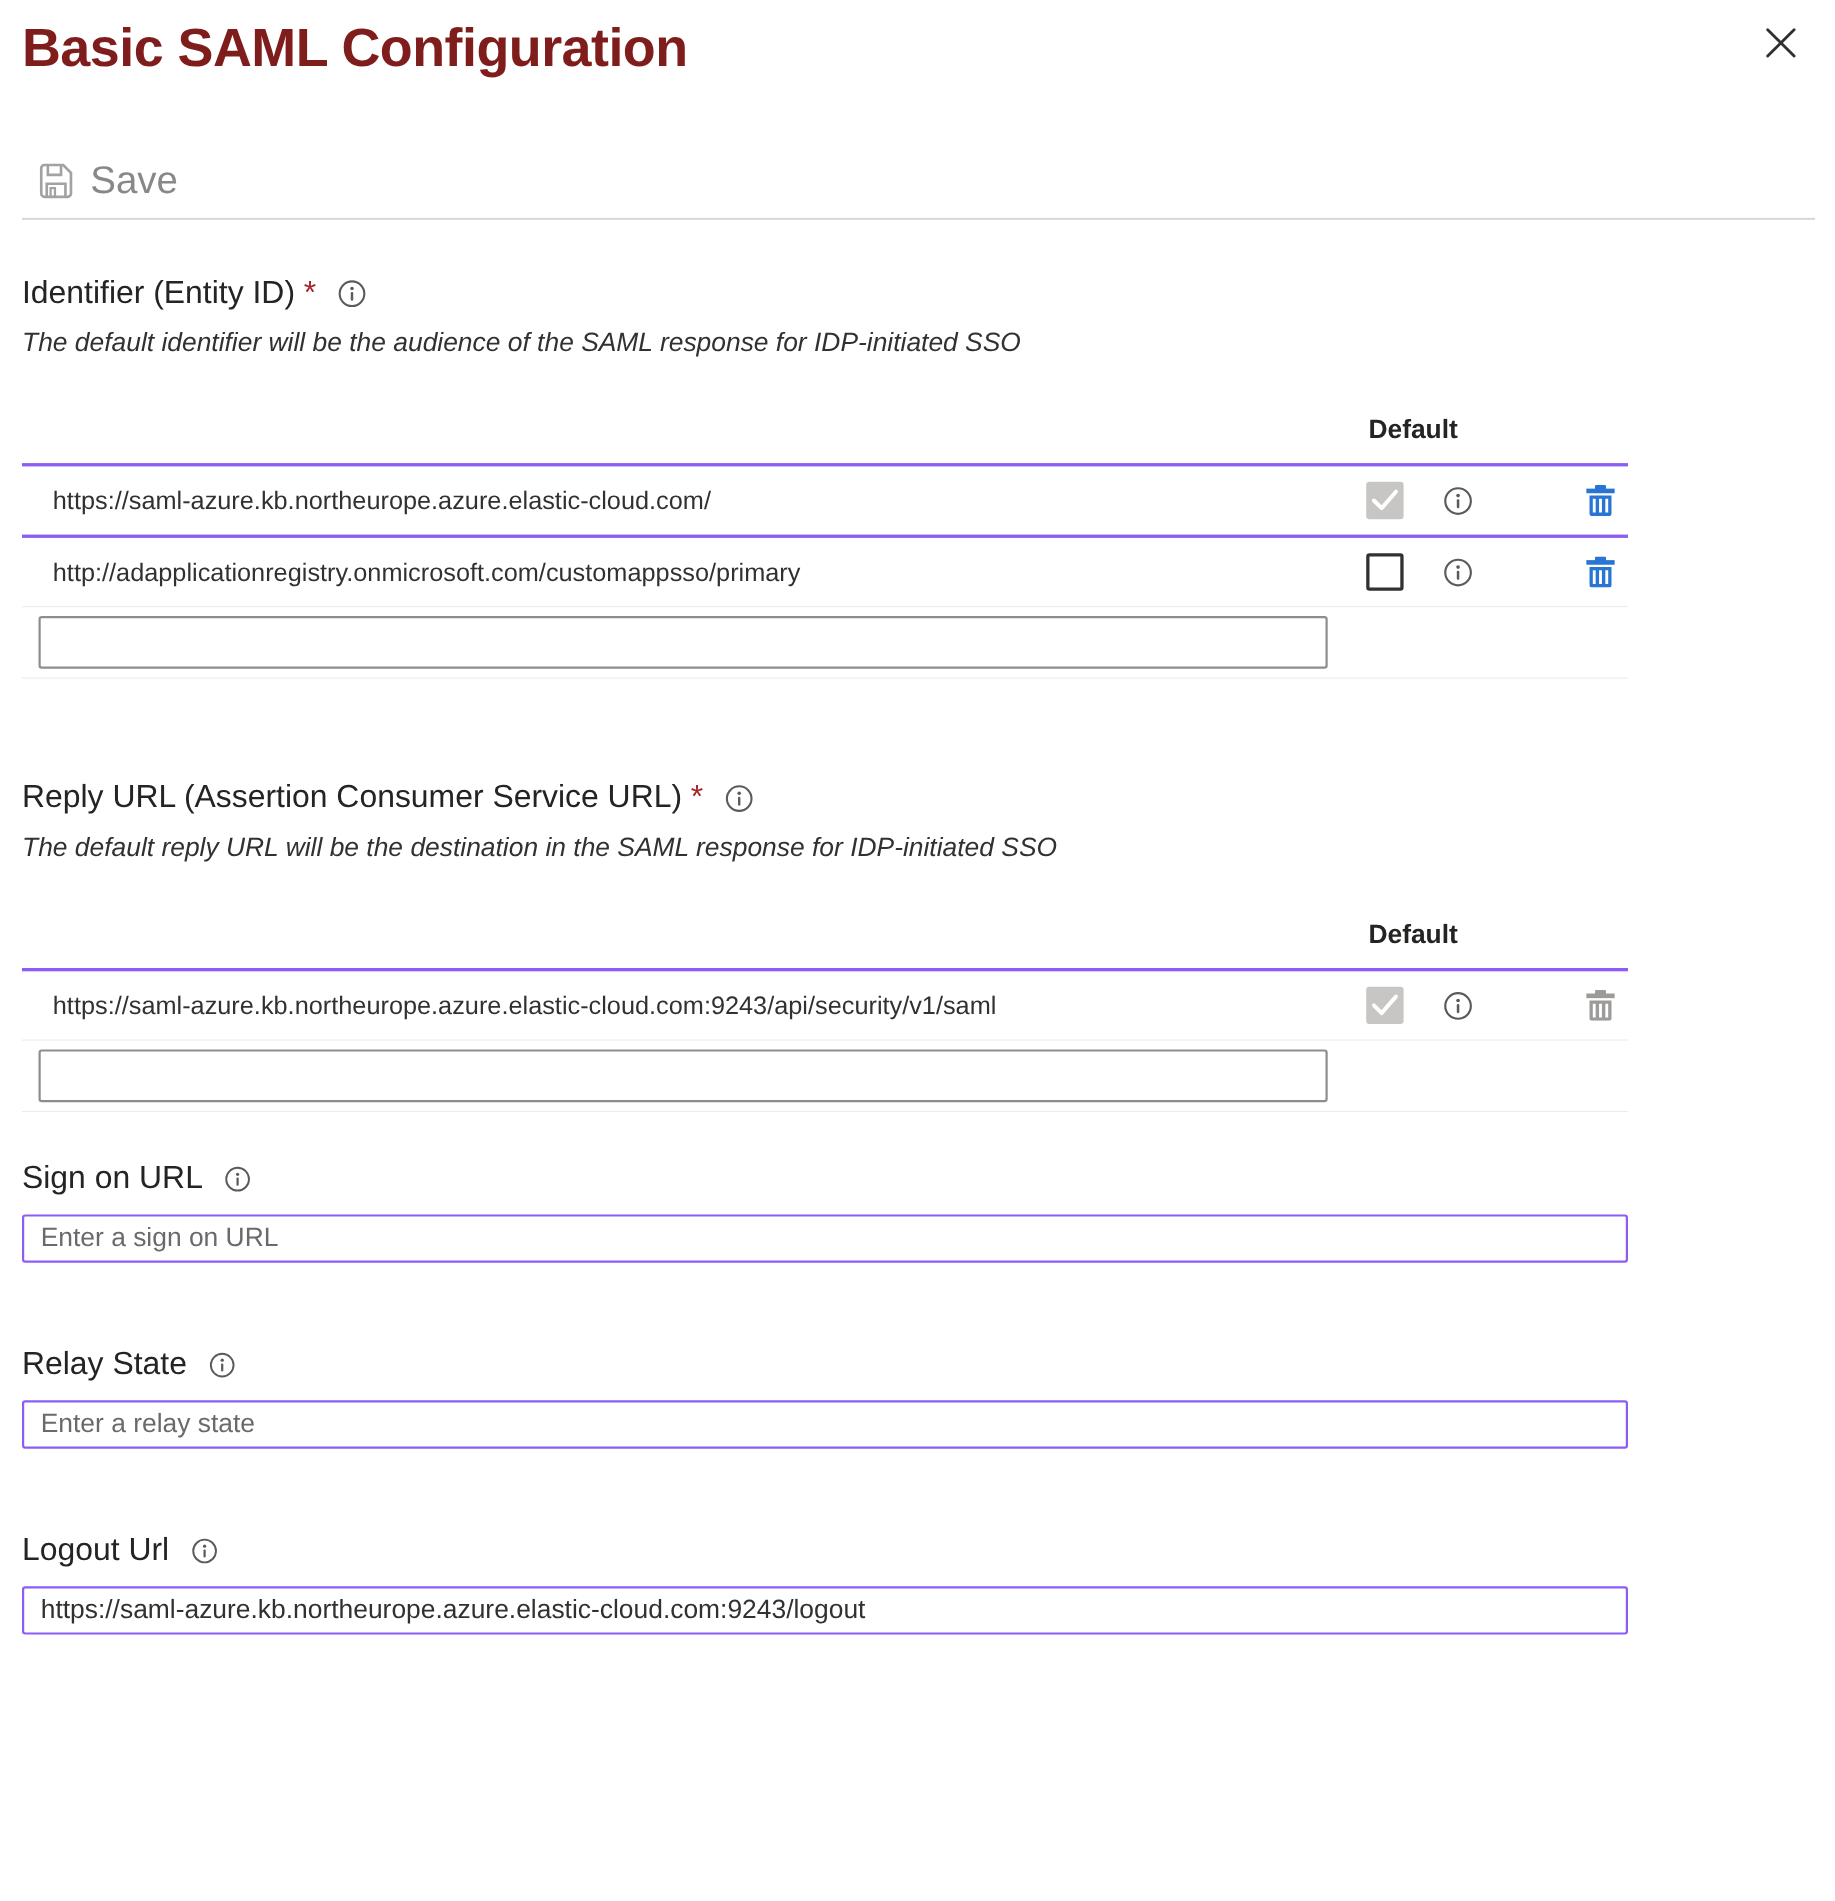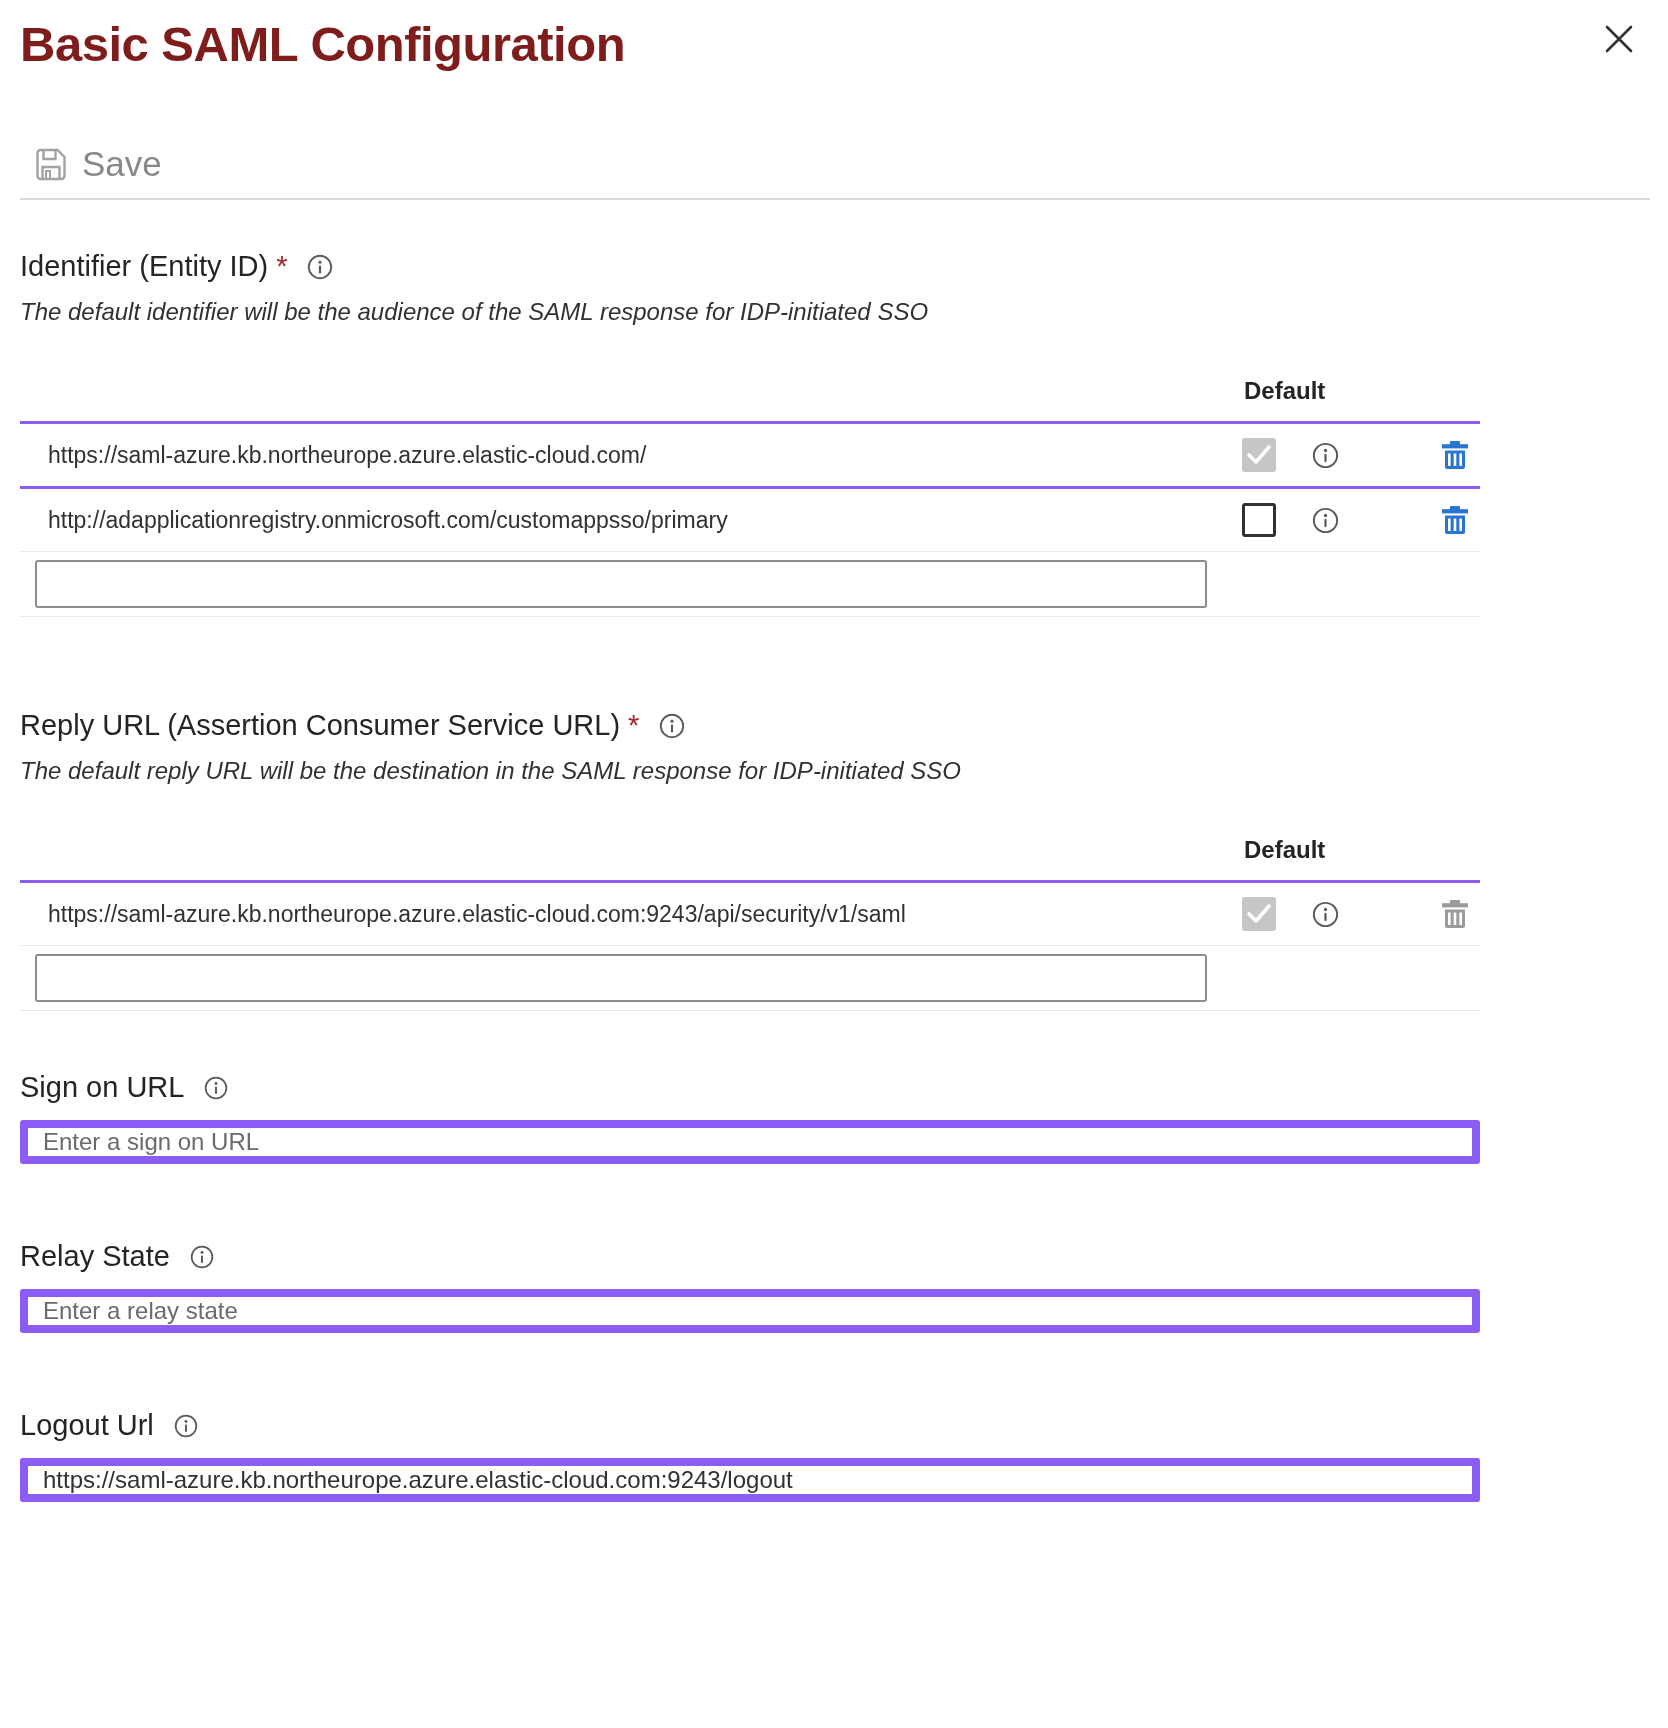--- a/index.html
+++ b/index.html
@@ -72,25 +72,25 @@
     background:none; border:none; cursor:pointer; display:flex; align-items:center;
   }
   .input-row { border-top:1px solid #ebebeb; border-bottom:1px solid #ebebeb; padding:8px 0; }
   .entry-input {
     display:block; margin-left:15px; width:1172px; height:48px;
     border:2px solid #8f8d8b; border-radius:3px;
     font-family:inherit; font-size:24px; color:#323130; padding:0 14px;
   }
 
   
-  .field-section { margin-top:60px; }
+  .field-section { margin-top:44px; }
   .field-section.tall { margin-top:76px; }
   .wide-input {
     display:block; margin-top:16px; width:1460px; height:44px;
-    border:8px solid #8b5cf6; border-radius:3px;
+    border:2px solid #8b5cf6; border-radius:3px;
     font-family:inherit; font-size:24px; color:#323130; padding:0 15px;
   }
   .wide-input::placeholder { color:#6b6a68; opacity:1; }
 
   .section-block { margin-top:50px; }
   .reply-block { margin-top:92px; }
 
   svg { display:block; }
 </style>
 </head>

